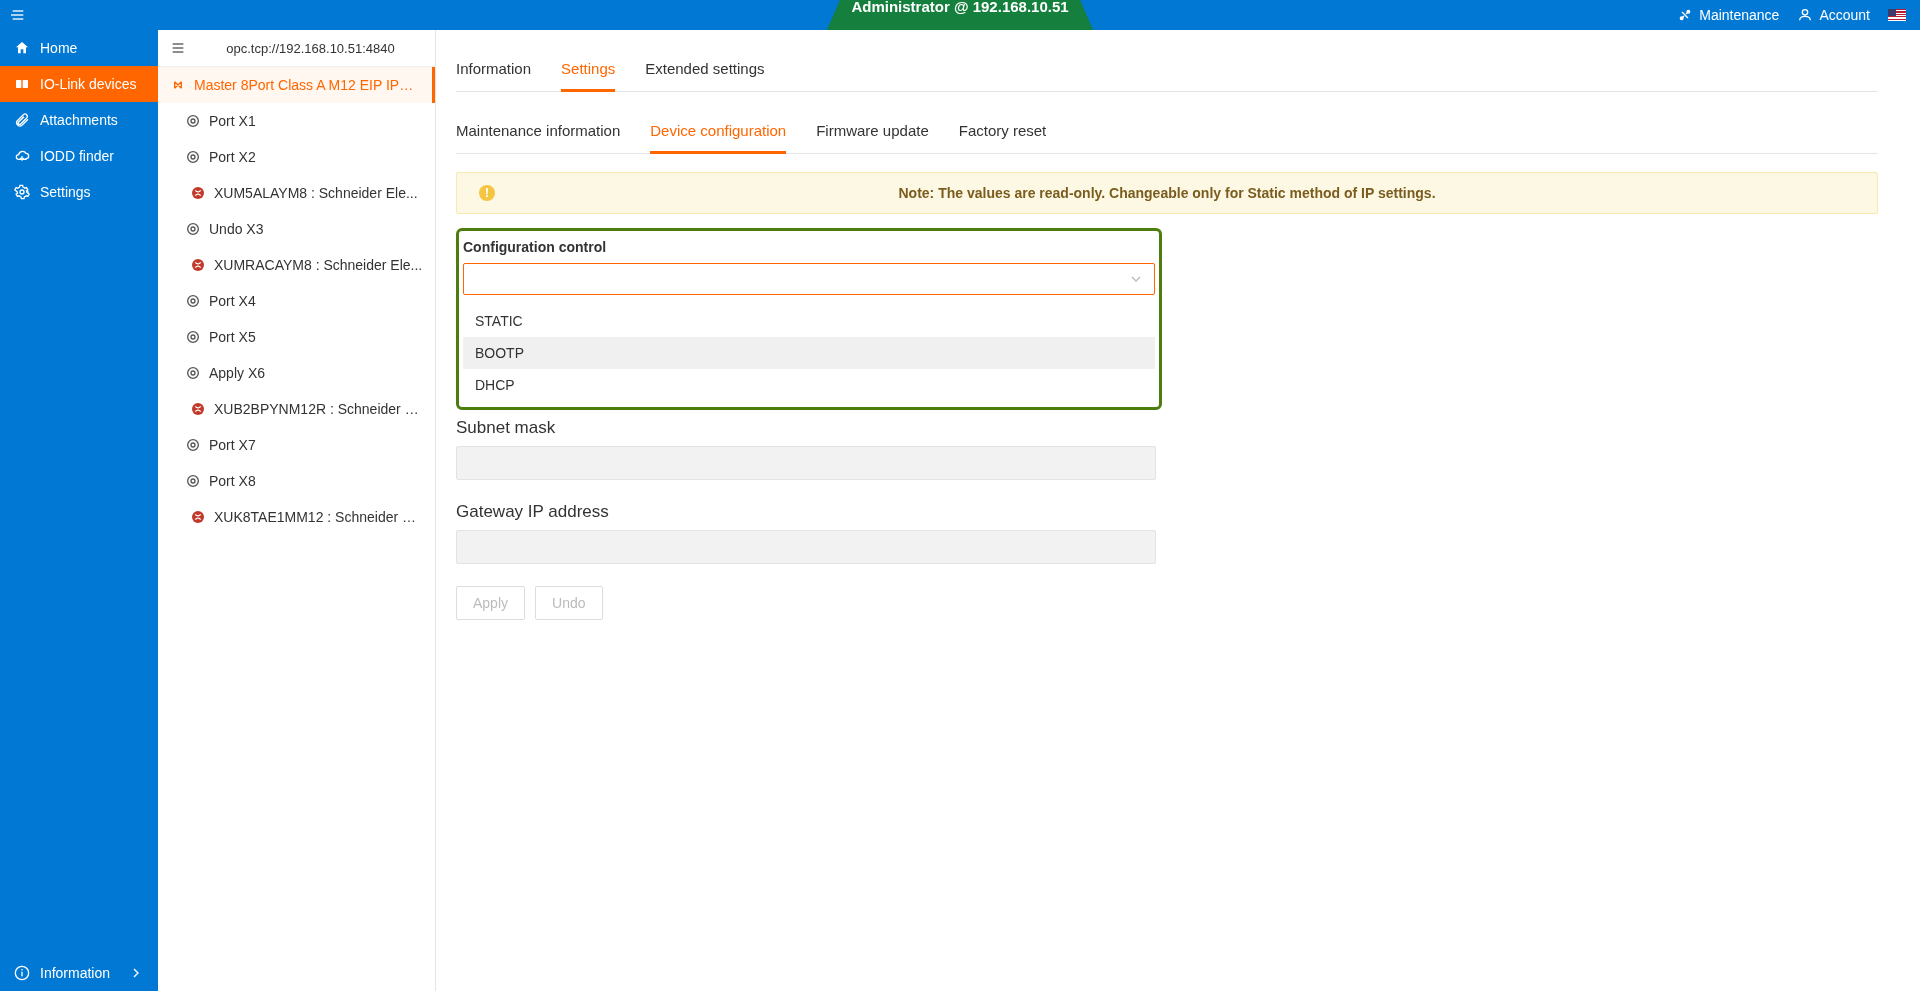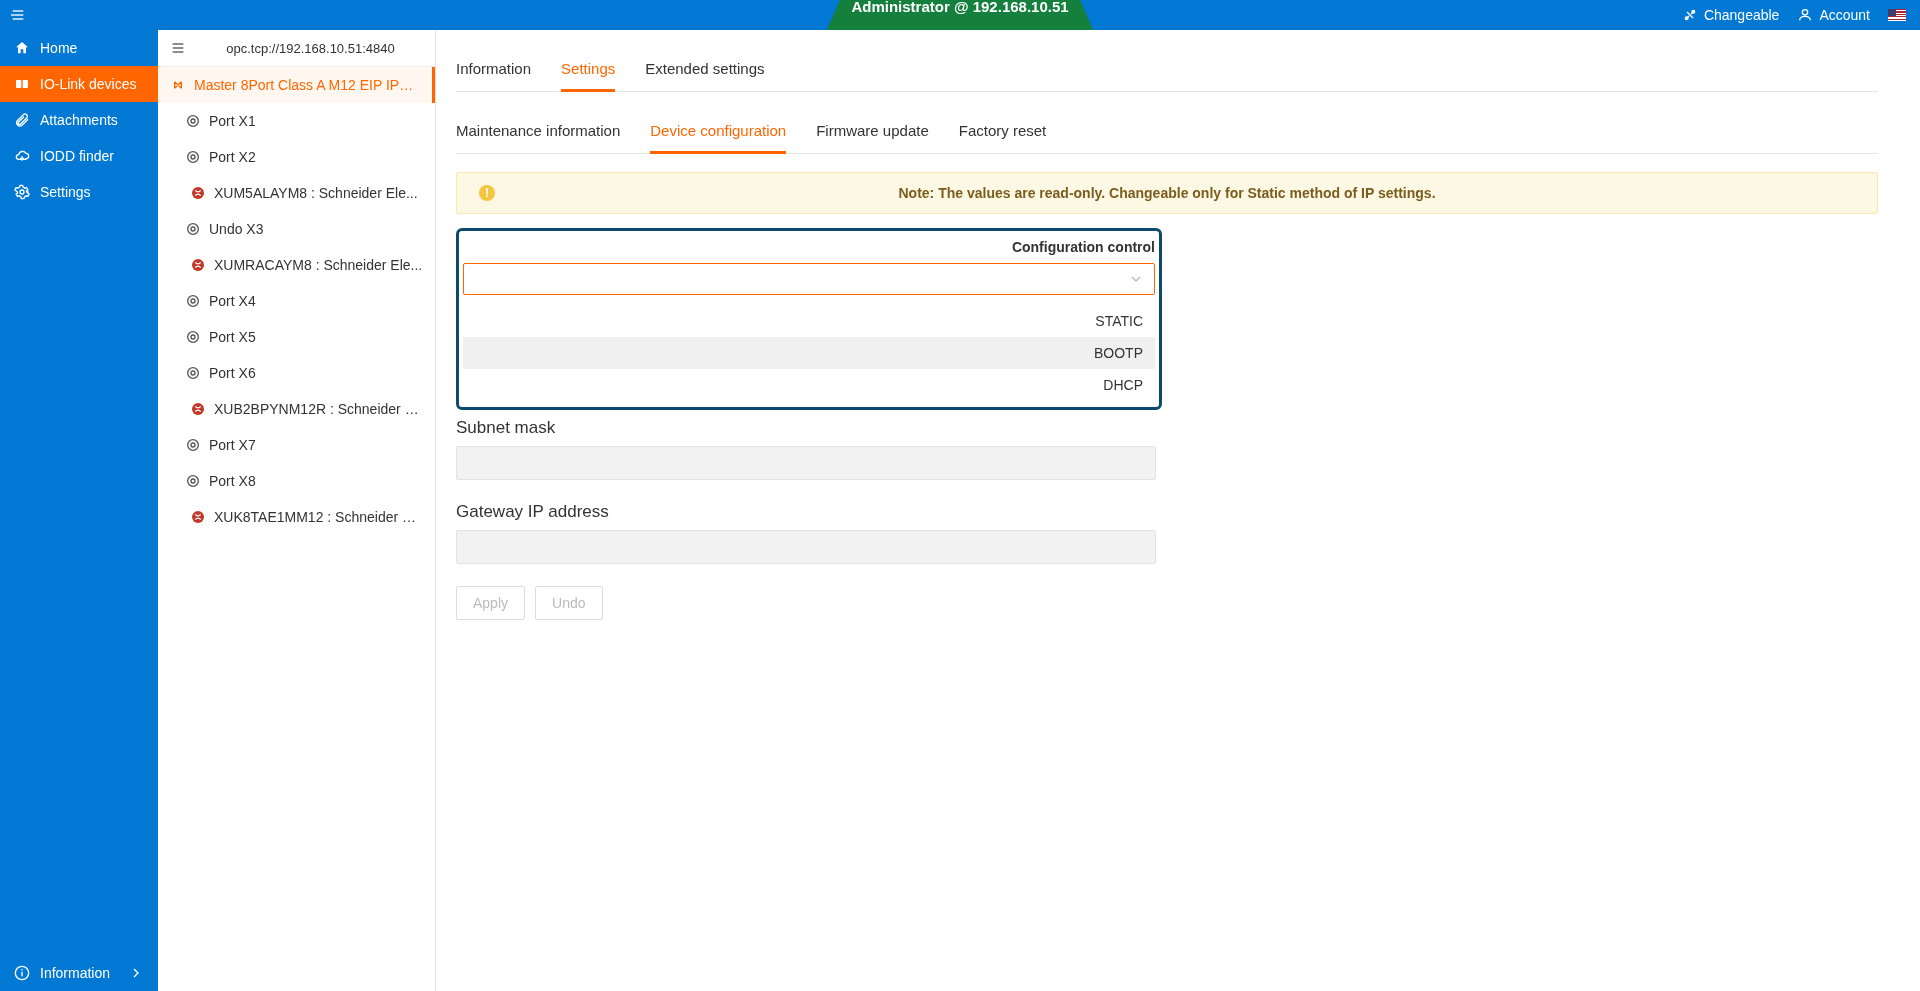--- a/index.html
+++ b/index.html
@@ -46,21 +46,21 @@
 .tabs-primary { display: flex; gap: 30px; border-bottom: 1px solid #e5e5e5; margin-bottom: 10px; }
 .tabs-primary .tab { padding: 10px 0 12px; cursor: pointer; font-size: 15px; color: #333; }
 .tabs-primary .tab.active { color: #ff6600; border-bottom: 3px solid #ff6600; margin-bottom: -1px; font-weight: 500; }
 .tabs-secondary { display: flex; gap: 30px; border-bottom: 1px solid #e5e5e5; margin: 22px 0 18px; }
 .tabs-secondary .tab { padding: 8px 0 12px; cursor: pointer; font-size: 15px; color: #333; }
 .tabs-secondary .tab.active { color: #ff6600; border-bottom: 3px solid #ff6600; margin-bottom: -1px; font-weight: 500; }
 
 .alert { background: #fdf8e4; border: 1px solid #f7e9b0; color: #7a5c1e; padding: 12px 16px; margin-bottom: 14px; display: flex; align-items: center; justify-content: center; position: relative; border-radius: 2px; font-size: 14px; }
 .alert .warn-icon { position: absolute; left: 22px; width: 16px; height: 16px; background: #f5c542; border-radius: 50%; display: inline-flex; align-items: center; justify-content: center; color: #fff; font-weight: bold; font-size: 12px; }
 
-.highlight-box { border: 3px solid #0c4a6e; border-radius: 6px; padding: 8px 0 6px; margin-bottom: 8px; position: relative; width: 706px; text-align: right; }
+.highlight-box { border: 3px solid #4d7c0f; border-radius: 6px; padding: 8px 0 6px; margin-bottom: 8px; position: relative; width: 706px; }
 .form-label { font-weight: 600; margin-bottom: 8px; font-size: 14px; padding: 0 4px; }
 .select-box { border: 1px solid #ff6600; height: 32px; border-radius: 2px; margin: 0 4px 10px; display: flex; align-items: center; padding: 0 10px; justify-content: flex-end; color: #aaa; cursor: pointer; background: #fff; }
 .dropdown { margin: 0 4px; }
 .dropdown .opt { padding: 8px 12px; cursor: pointer; font-size: 14px; }
 .dropdown .opt:hover, .dropdown .opt.highlight { background: #f0f0f0; }
 
 .input-disabled { background: #f2f2f2; border: 1px solid #e3e3e3; height: 34px; border-radius: 2px; width: 700px; margin-bottom: 22px; }
 .field-label { font-weight: 400; margin-bottom: 8px; font-size: 17px; }
 
 .button-row { display: flex; gap: 10px; margin-top: 8px; }
@@ -84,21 +84,21 @@
   <div class="topbar-center">Administrator @ 192.168.10.51</div>
   <div class="topbar-right">
     <span class="link">
       <span class="icon">
         <svg viewBox="0 0 24 24" fill="none" stroke="#fff" stroke-width="2">
             <path d="M10 14l-4 4M14 10l4-4M8 8l8 8" stroke-linecap="round"></path>
             <circle cx="7" cy="17" r="2"></circle>
             <circle cx="17" cy="7" r="2"></circle>
           </svg>
       </span>
-      <span>Changeable</span>
+      <span>Maintenance</span>
     </span>
     <span class="link">
       <span class="icon">
         <svg viewBox="0 0 24 24" fill="none" stroke="#fff" stroke-width="2">
             <circle cx="12" cy="8" r="4"></circle>
             <path d="M4 20c0-4 4-6 8-6s8 2 8 6"></path>
           </svg>
       </span>
       <span>Account</span>
     </span>
@@ -252,21 +252,21 @@
           </span>
           <span class="label">Port X5</span>
         </div>
         <div class="tree-item level-1">
           <span class="icon">
             <svg viewBox="0 0 24 24" fill="none" stroke="#555" stroke-width="2">
               <circle cx="12" cy="12" r="8"></circle>
               <circle cx="12" cy="12" r="3"></circle>
             </svg>
           </span>
-          <span class="label">Port X6</span>
+          <span class="label">Apply X6</span>
         </div>
         <div class="tree-item level-2">
           <span class="icon">
             <svg viewBox="0 0 24 24">
               <circle cx="12" cy="12" r="9" fill="#c0392b"></circle>
               <path d="M8 8c2 3 6 3 8 0M8 16c2-3 6-3 8 0" stroke="#fff" stroke-width="2" fill="none"></path>
             </svg>
           </span>
           <span class="label">XUB2BPYNM12R : Schneider E...</span>
         </div>

